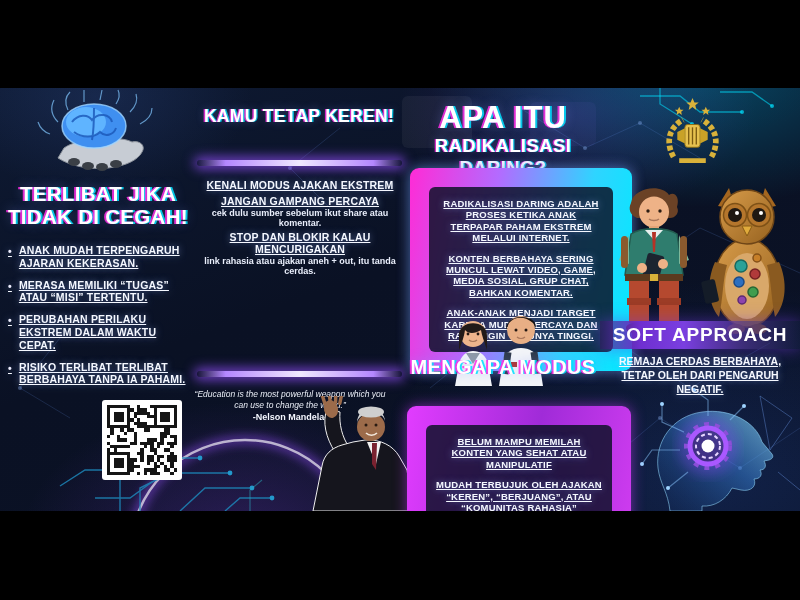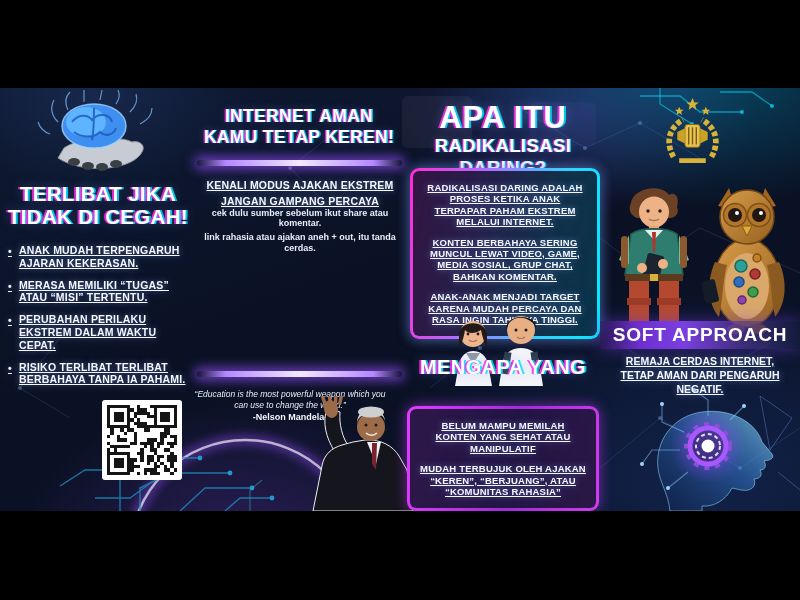--- a/index.html
+++ b/index.html
@@ -51,21 +51,21 @@
   .tips{left:202px;top:92px;width:196px;display:flex;flex-direction:column;gap:4px;}
   .tip-title{font-size:10.5px;font-weight:bold;line-height:1.12;letter-spacing:.2px;}
   .tip-body{font-size:9px;font-weight:bold;line-height:1.16;color:#e9eefb;}
 
   .quote{left:194px;top:301px;width:192px;}
   .quote-text{font-size:8.5px;font-style:italic;line-height:1.25;color:#e8ecf5;}
   .quote-author{font-size:9px;font-weight:bold;margin-top:2px;}
 
   .apa-t1{left:398px;top:12px;width:210px;font-size:31px;letter-spacing:1px;}
   .apa-t2{left:396px;top:47px;width:214px;font-size:18.5px;letter-spacing:.4px;}
-  .gbox{border-radius:9px;padding:3px;}
+  .gbox{border-radius:9px;padding:19px;}
   .gbox1{left:410px;top:80px;width:184px;
     background:linear-gradient(100deg,#ff2bd6,#b36bff 35%,#2fd4ff 72%,#00eaff);
     box-shadow:0 0 14px rgba(0,220,255,.4),0 0 14px rgba(255,60,220,.35);}
   .gbox2{left:407px;top:318px;width:186px;
     background:linear-gradient(100deg,#e23cff,#a02bd8 55%,#cf3cf0);
     box-shadow:0 0 14px rgba(200,60,255,.55);}
   .gbox-in{background:rgba(11,17,38,.84);border-radius:6px;padding:11px 10px;
     display:flex;flex-direction:column;gap:9px;}
   .boxp{font-size:9.5px;font-weight:bold;line-height:1.2;letter-spacing:.2px;text-align:center;}
 
@@ -442,34 +442,34 @@
           <div style="grid-row-start: 21; grid-column-start: 10;"></div>
           <div style="grid-row-start: 21; grid-column-start: 12;"></div>
           <div style="grid-row-start: 21; grid-column-start: 14;"></div>
           <div style="grid-row-start: 21; grid-column-start: 15;"></div>
           <div style="grid-row-start: 21; grid-column-start: 16;"></div>
           <div style="grid-row-start: 21; grid-column-start: 20;"></div>
         </div>
       </div>
 
   <div class="abs mid-title ctr glitch-sm z1">
-    <div>INTERNET AMAN</div>
     <div>KAMU TETAP KEREN!</div>
   </div>
   <div class="abs divider divider1 z1"></div>
 
   <div class="abs tips ctr z1">
     <div class="tip">
       <div class="tip-title soft">KENALI MODUS AJAKAN EKSTREM</div>
     </div>
     <div class="tip">
       <div class="tip-title soft">JANGAN GAMPANG PERCAYA</div>
       <div class="tip-body">cek dulu sumber sebelum ikut share atau komentar.</div>
     </div>
     <div class="tip">
+      <div class="tip-title soft">STOP DAN BLOKIR KALAU MENCURIGAKAN</div>
       <div class="tip-body">link rahasia atau ajakan aneh + out, itu tanda cerdas.</div>
     </div>
   </div>
   <div class="abs divider divider2 z1"></div>
 
   <div class="abs quote ctr z1">
     <div class="quote-text">“Education is the most powerful weapon which you can use to change the world.”</div>
     <div class="quote-author">-Nelson Mandela-</div>
   </div>
 
@@ -529,21 +529,21 @@
       <path d="M73,20 C72,3 104,3 103,18 L100,13 C92,6 82,6 76,13 L73,20 Z" fill="#16120f"></path>
       <g fill="#241812">
             <circle cx="83" cy="20" r="1.5"></circle>
             <circle cx="93" cy="20" r="1.5"></circle>
           </g>
       <path d="M84,27 C86,29 90,29 92,27" stroke="#a9765a" stroke-width="1.2" fill="none"></path>
     </g>
   </svg>
 
   <div class="abs mengapa ctr glitch z2">
-    <div>MENGAPA YANG</div>
+    <div>MENGAPA MODUS</div>
   </div>
 
   <div class="abs gbox gbox2 z2">
     <div class="gbox-in">
       <div class="boxp soft">BELUM MAMPU MEMILAH KONTEN YANG SEHAT ATAU MANIPULATIF</div>
       <div class="boxp soft">MUDAH TERBUJUK OLEH AJAKAN “KEREN”, “BERJUANG”, ATAU “KOMUNITAS RAHASIA”</div>
     </div>
   </div>
 
   <svg class="abs emblem z1" viewBox="0 0 100 80">
@@ -625,22 +625,22 @@
     </g>
     <path d="M19,76 C10,96 12,118 23,131 C27,112 27,92 31,79 Z" fill="#8a5a20"></path>
     <path d="M83,76 C92,96 90,118 79,131 C75,112 75,92 71,79 Z" fill="#8a5a20"></path>
     <rect x="7" y="94" width="14" height="23" rx="2.5" fill="#141c28" transform="rotate(-12 14 105)"></rect>
     <ellipse cx="40" cy="143" rx="9" ry="5" fill="#7a4e1a"></ellipse>
     <ellipse cx="62" cy="143" rx="9" ry="5" fill="#7a4e1a"></ellipse>
   </svg>
 
   <div class="abs banner z2">SOFT APPROACH</div>
   <div class="abs tagline ctr soft z2">
-    <div>REMAJA CERDAS INTERNET,</div>
-    <div>TETAP AMAN DARI PENGARUH NEGATIF.</div>
+    <div>REMAJA CERDAS BERBAHAYA,</div>
+    <div>TETAP OLEH DARI PENGARUH NEGATIF.</div>
   </div>
 
   <svg class="abs aihead z1" viewBox="0 0 192 131">
     <defs>
       <linearGradient id="hg" x1="0" y1="1" x2="1" y2="0">
         <stop offset="0" stop-color="rgba(20,60,120,0.15)"></stop>
         <stop offset=".55" stop-color="rgba(60,140,230,0.45)"></stop>
         <stop offset="1" stop-color="rgba(150,230,255,0.7)"></stop>
       </linearGradient>
       <filter id="hblur">

